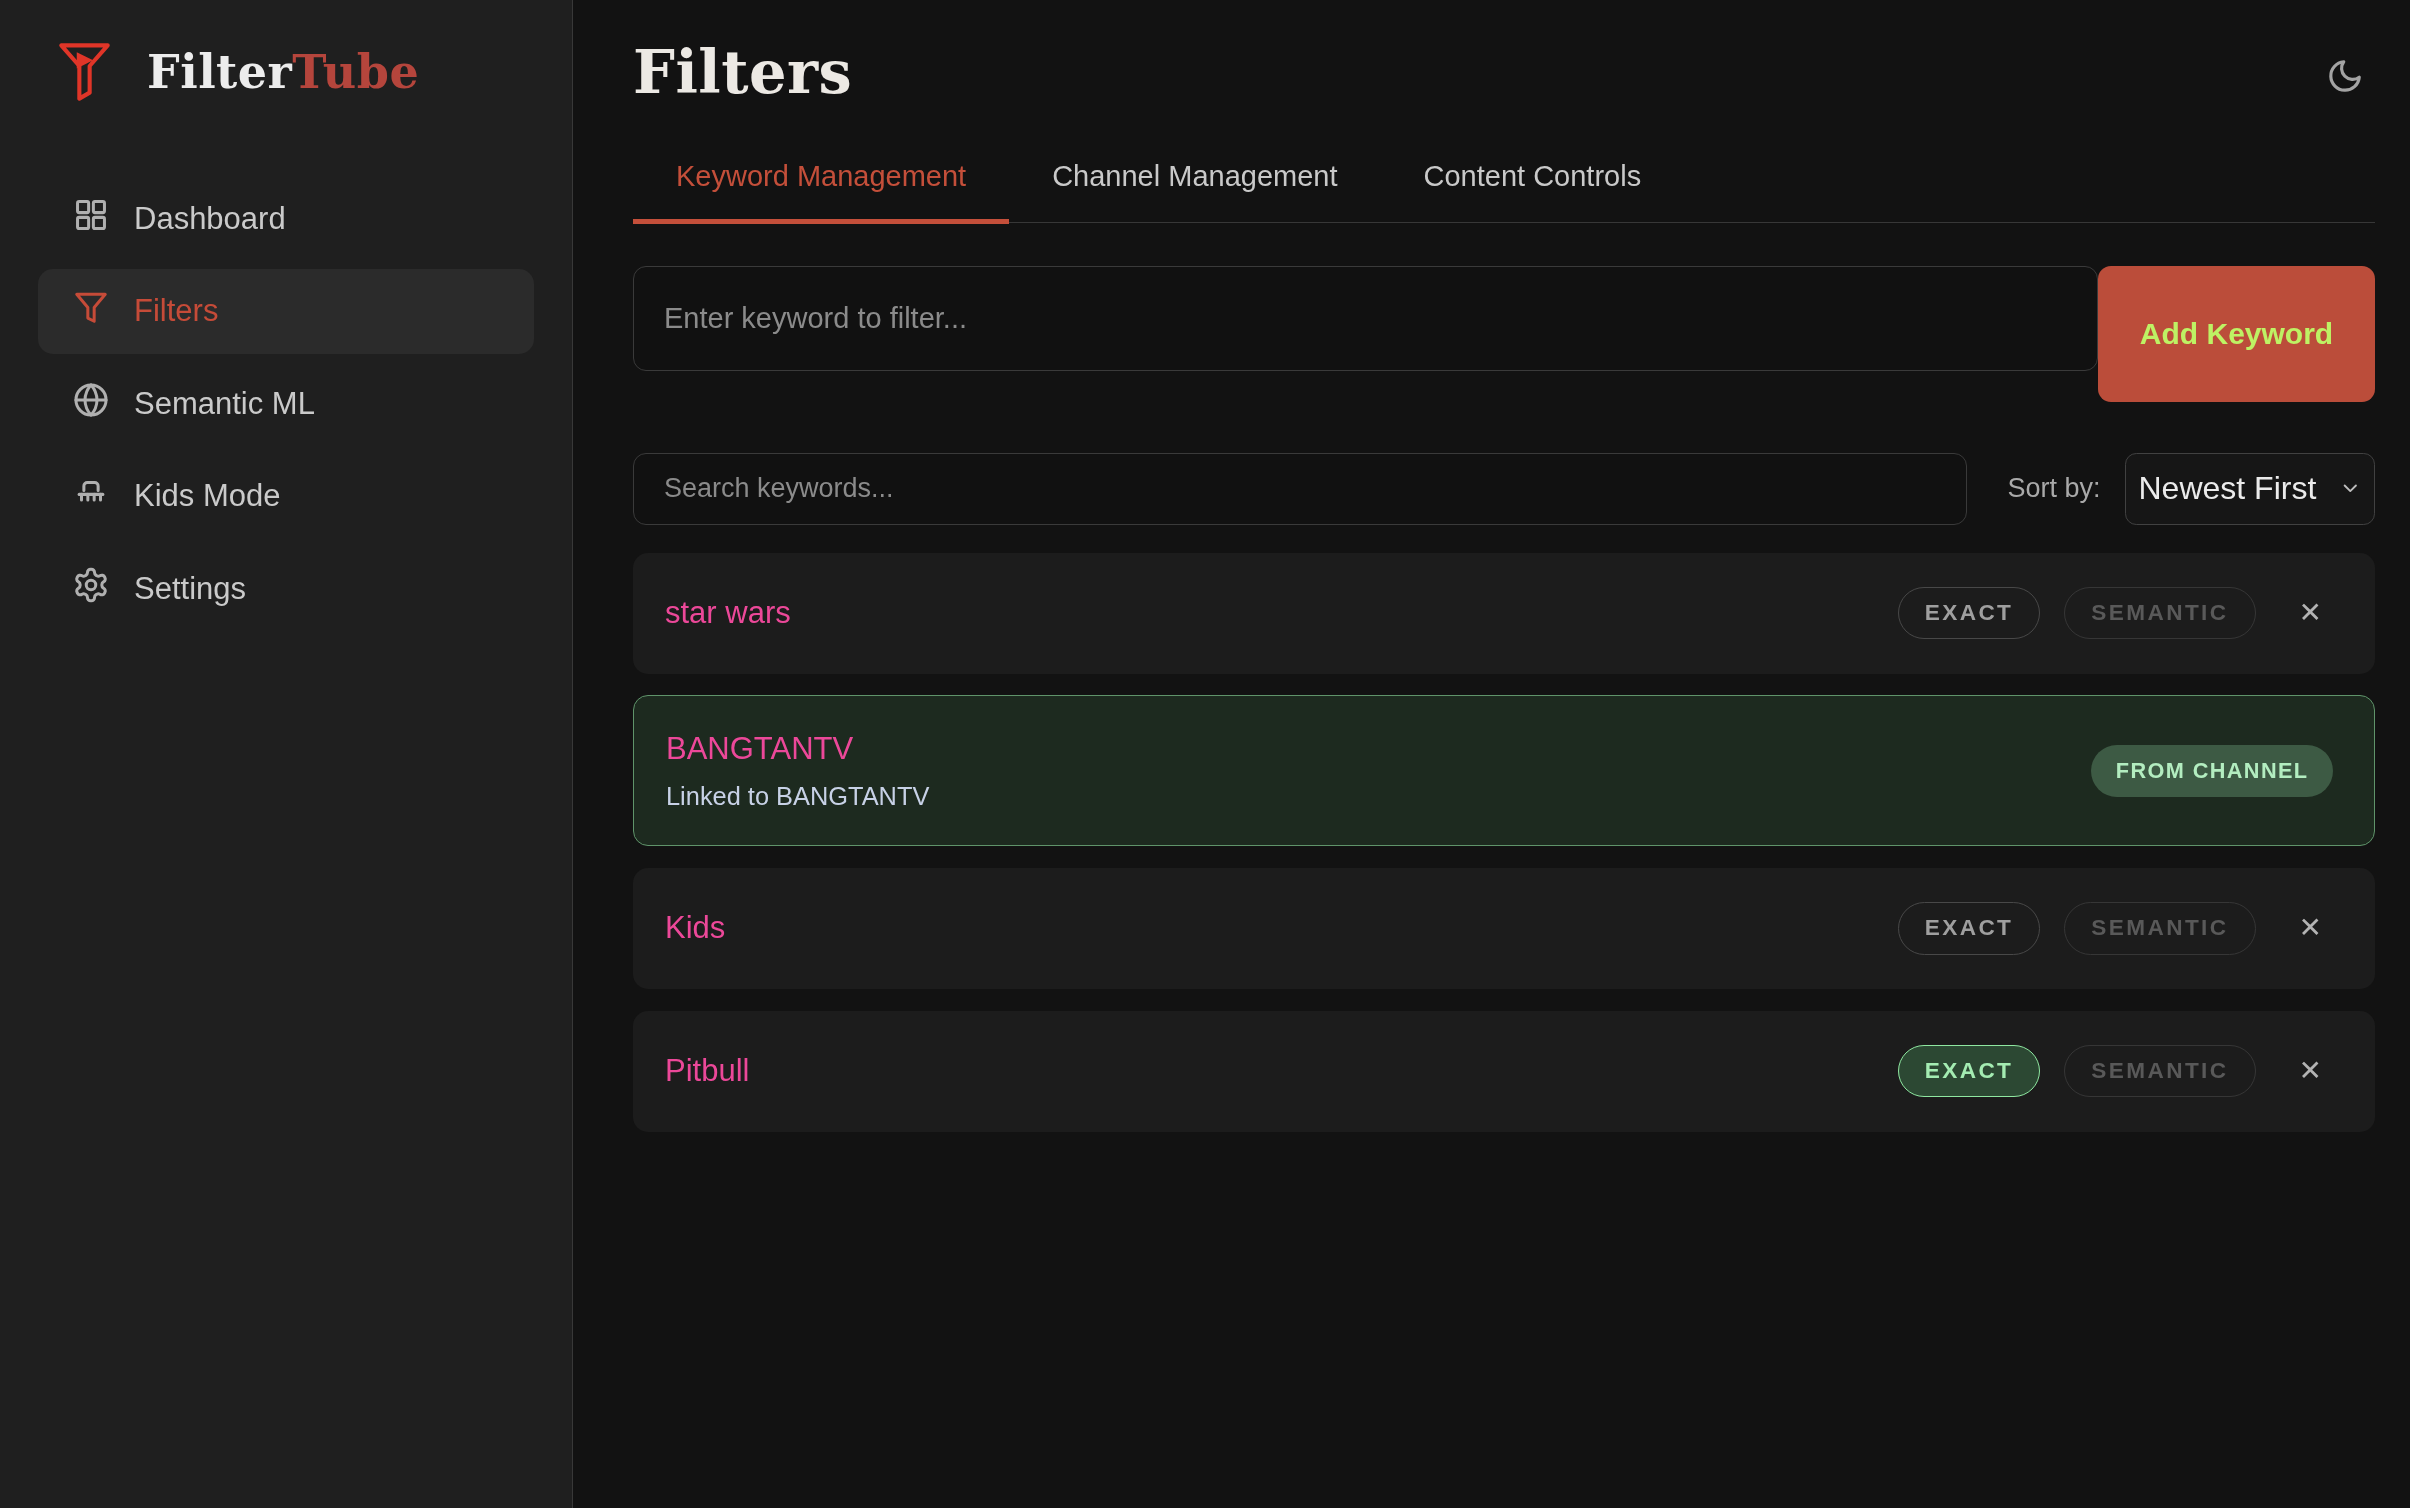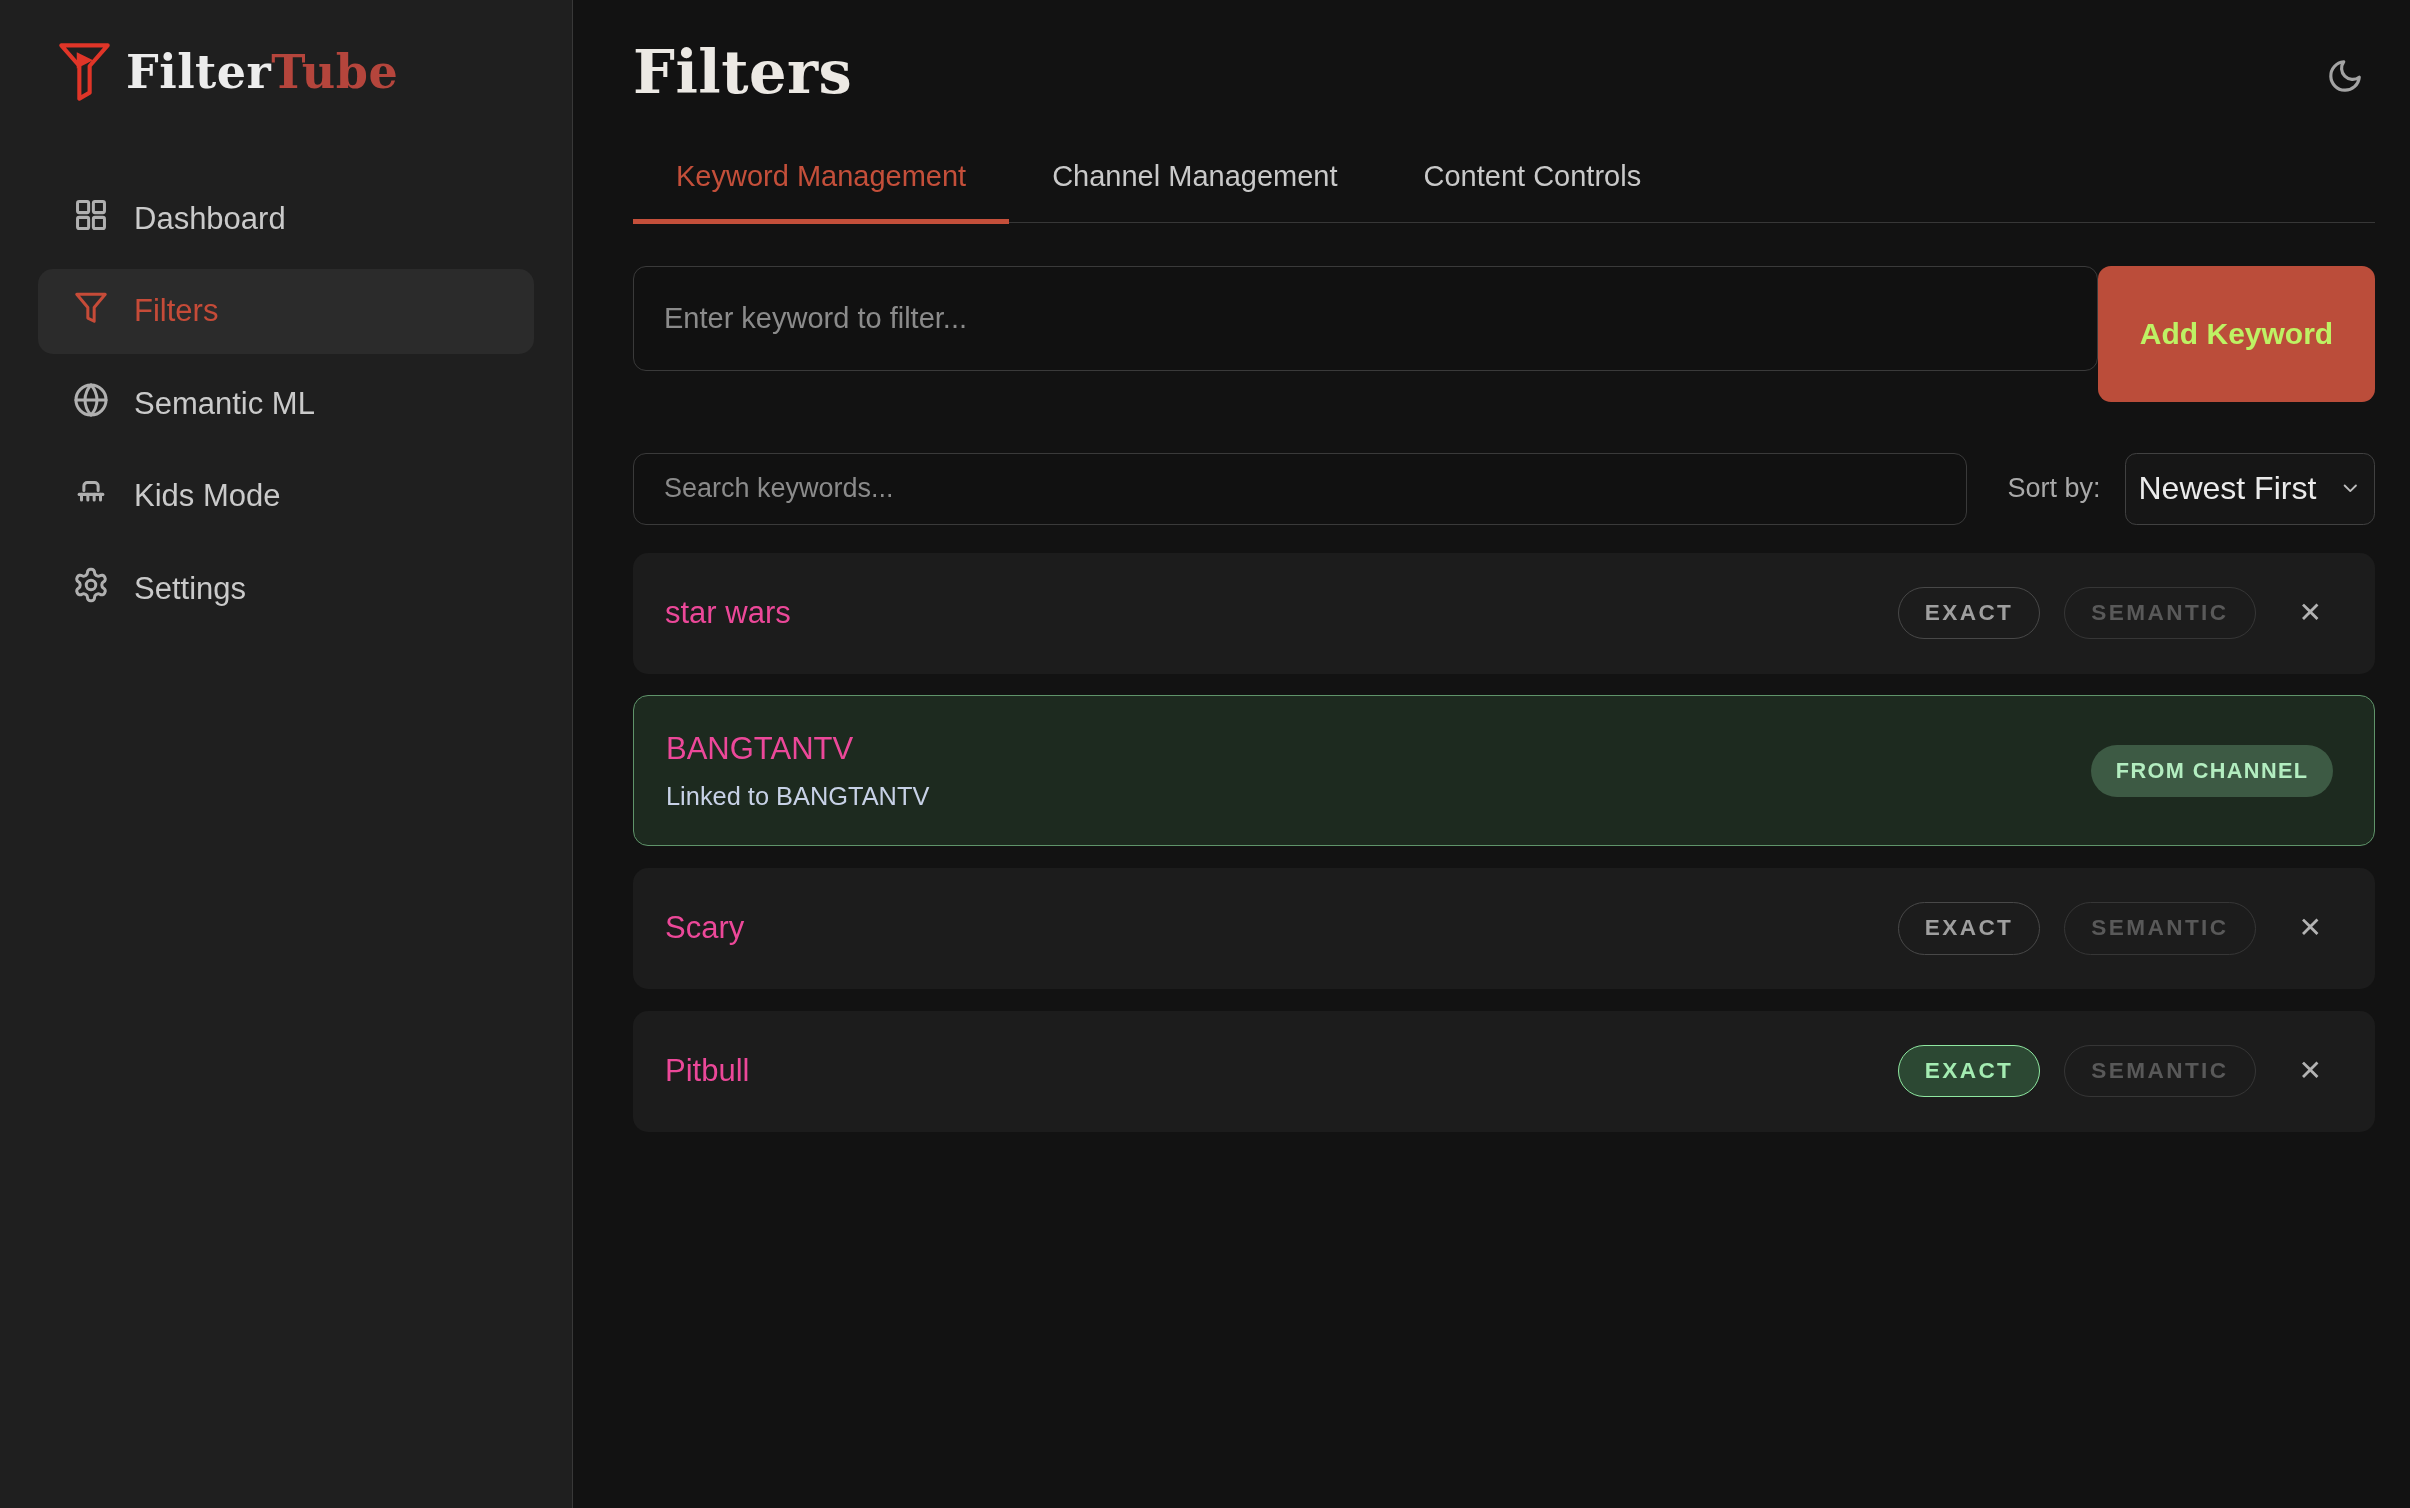--- a/index.html
+++ b/index.html
@@ -10,21 +10,21 @@
     -webkit-font-smoothing: antialiased;
   }
   .app { display: flex; width: 2411px; height: 1508px; }
 
   
   .sidebar {
     width: 573px; flex: 0 0 573px; height: 100%;
     background: #1f1f1f; border-right: 0.9px solid #383838;
     padding: 41px 38px 0 38px;
   }
-  .logo { display: flex; align-items: center; gap: 14px; padding-left: 19px; }
+  .logo { display: flex; align-items: center; gap: 35px; padding-left: 19px; }
   .logo svg { display: block; }
   .brand {
     font-family: "DejaVu Serif", serif; font-weight: 700;
     font-size: 46px; color: #ececec; letter-spacing: 0.5px;
   }
   .brand .brand-accent { color: #b5453c; }
 
   .nav { margin-top: 73px; display: flex; flex-direction: column; gap: 7.5px; }
   .nav-item {
     display: flex; align-items: center; gap: 24px;
@@ -231,21 +231,21 @@
 
       <div class="card channel">
         <div class="channel-left">
           <span class="kw-text">BANGTANTV</span>
           <span class="channel-sub">Linked to BANGTANTV</span>
         </div>
         <span class="badge-channel">FROM CHANNEL</span>
       </div>
 
       <div class="card">
-        <span class="kw-text">Scary</span>
+        <span class="kw-text">Kids</span>
         <div class="card-right">
           <button class="pill">EXACT</button>
           <button class="pill muted">SEMANTIC</button>
           <button class="close-btn">✕</button>
         </div>
       </div>
 
       <div class="card">
         <span class="kw-text">Pitbull</span>
         <div class="card-right">

